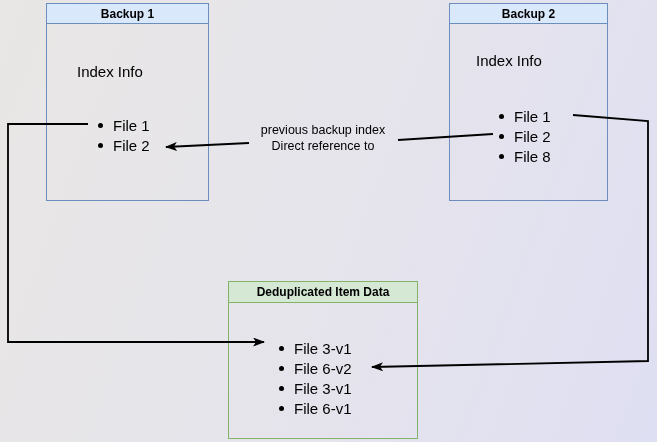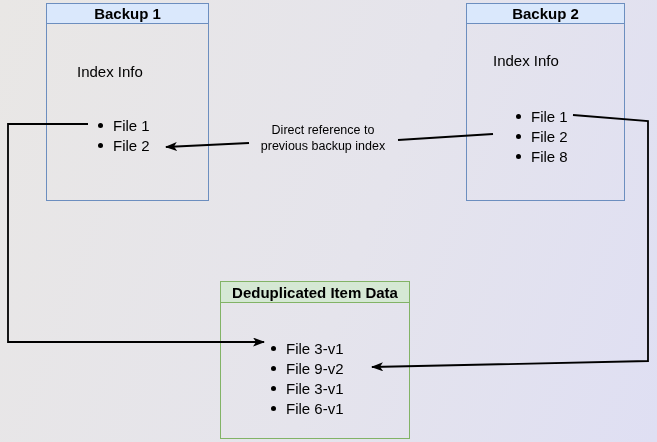--- a/index.html
+++ b/index.html
@@ -11,29 +11,29 @@
     background: linear-gradient(110deg, #e9e7e5 0%, #e5e4ec 55%, #dfdff3 100%);
     font-family: "Liberation Sans", sans-serif;
     color: #000;
   }
   .box { position: absolute; border: 1.6px solid; box-sizing: border-box; background: transparent; }
   .box.blue  { border-color: #6c8ebf; }
   .box.green { border-color: #82b366; }
   .box-header {
     position: absolute; left: 0; right: 0; top: 0;
     display: flex; align-items: center; justify-content: center;
-    font-weight: bold; font-size: 15px;
+    font-weight: bold; font-size: 12px;
     border-bottom: 1.6px solid; box-sizing: border-box;
   }
   .blue  .box-header { background: #dae8fc; border-color: #6c8ebf; height: 20px; }
   .green .box-header { background: #d5e8d4; border-color: #82b366; height: 21px; }
 
   #backup1 { left: 46px;  top: 3px;   width: 163px; height: 198px; }
-  #backup2 { left: 449px; top: 3px;   width: 159px; height: 198px; margin-left: 17px; }
-  #dedup   { left: 220px; top: 281px; width: 190px; height: 158px; text-align: center; }
+  #backup2 { left: 449px; top: 3px;   width: 159px; height: 198px; }
+  #dedup   { left: 228px; top: 281px; width: 190px; height: 158px; text-align: center; }
 
   .body-label { position: absolute; font-size: 15px; white-space: nowrap; }
   #backup1 .body-label { left: 30px; top: 59px; }
   #backup2 .body-label { left: 26px; top: 48px; }
 
   ul.items { position: absolute; margin: 0; padding: 0; list-style: none; }
   ul.items li { display: flex; align-items: center; height: 20px; font-size: 15px; white-space: nowrap; }
   ul.items li .dot { width: 5px; height: 5px; border-radius: 50%; background: #000; margin-right: 10px; flex: none; }
   #backup1 ul.items { left: 51px; top: 111px; }
   #backup2 ul.items { left: 49px; top: 102px; }
@@ -86,36 +86,36 @@
 
   <div id="dedup" class="box green">
     <div class="box-header">Deduplicated Item Data</div>
     <ul class="items">
       <li>
         <span class="dot"></span>
         <span>File 3-v1</span>
       </li>
       <li>
         <span class="dot"></span>
-        <span>File 9-v2</span>
+        <span>File 6-v2</span>
       </li>
       <li>
         <span class="dot"></span>
         <span>File 3-v1</span>
       </li>
       <li>
         <span class="dot"></span>
         <span>File 6-v1</span>
       </li>
     </ul>
   </div>
 
   <div class="annotation">
+    <div>previous backup index</div>
     <div>Direct reference to</div>
-    <div>previous backup index</div>
   </div>
 
   <svg class="connectors" width="657" height="442" viewBox="0 0 657 442">
     <defs>
       <marker id="arrow" markerUnits="userSpaceOnUse" viewBox="0 0 12 9" markerWidth="12" markerHeight="9" refX="11" refY="4.5" orient="auto">
         <path d="M0,0 L12,4.5 L0,9 L3,4.5 Z" fill="#000"></path>
       </marker>
     </defs>
     <path d="M88,124 L8,124 L8,342 L264,342" fill="none" stroke="#000" stroke-width="1.8" marker-end="url(#arrow)"></path>
     <path d="M573,115 L648,121 L648,361 L372,367" fill="none" stroke="#000" stroke-width="1.8" marker-end="url(#arrow)"></path>

